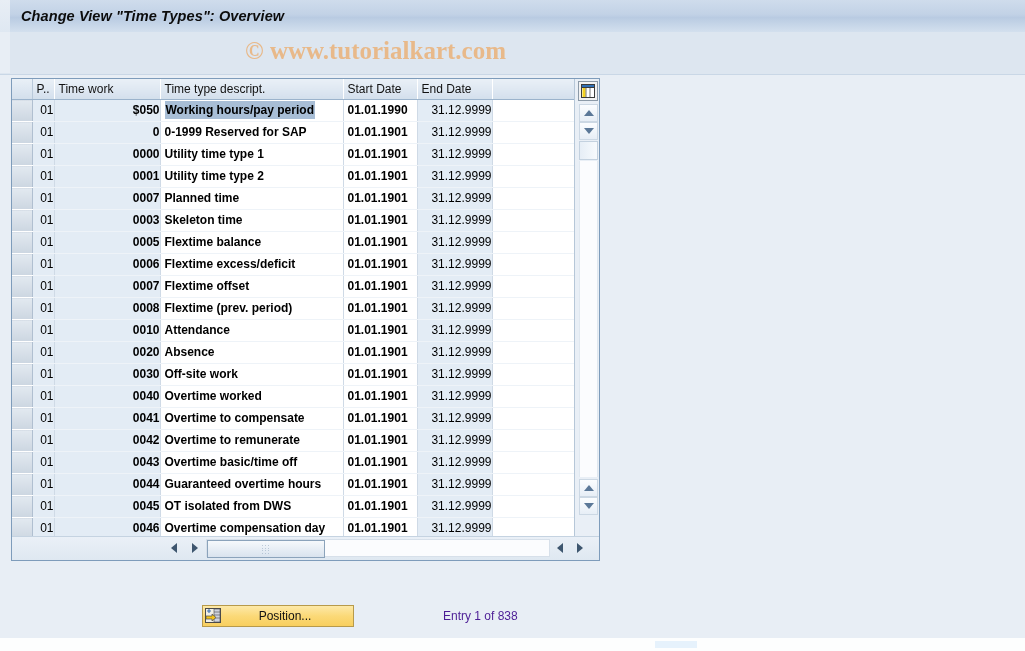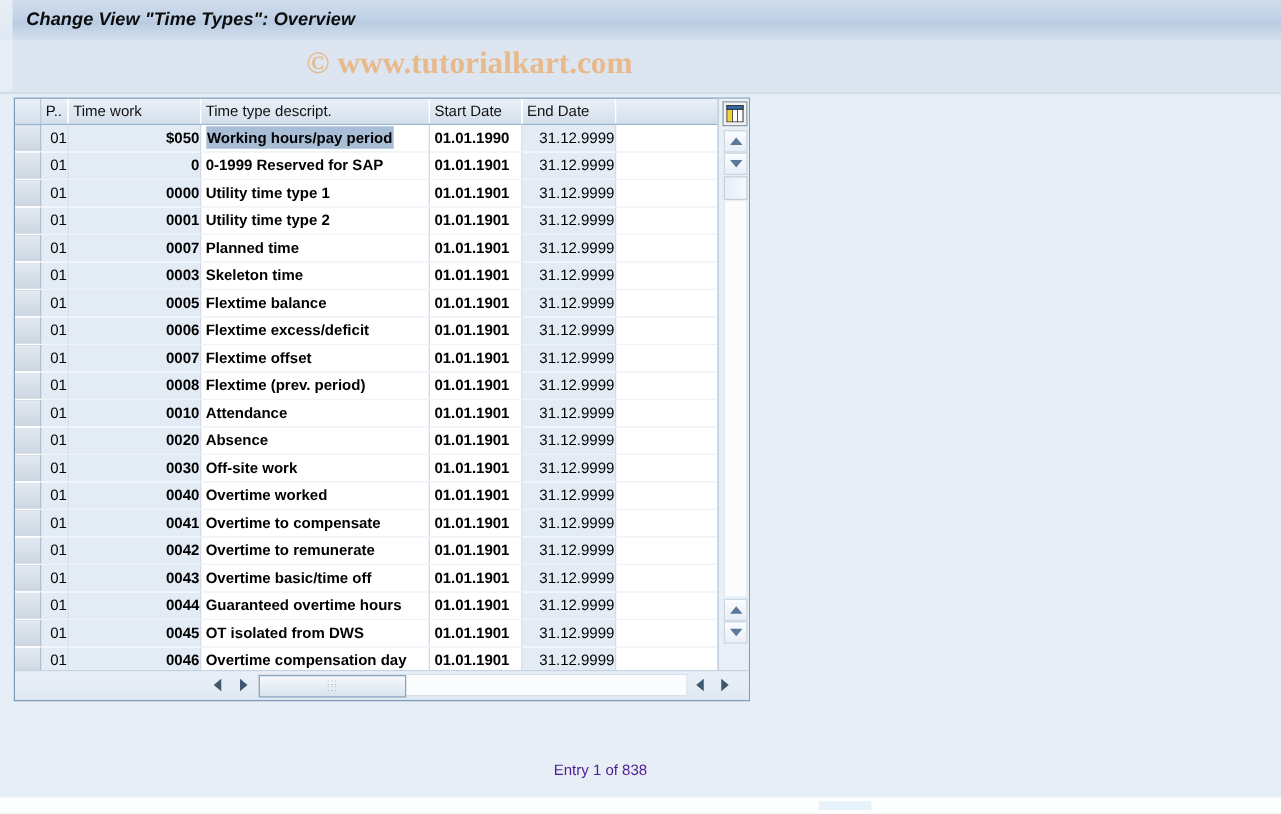--- a/index.html
+++ b/index.html
@@ -472,17 +472,29 @@
     <div class="hs-btn" id="h-l2">
       <span class="tri left"></span>
     </div>
     <div class="hs-btn" id="h-r2">
       <span class="tri right"></span>
     </div>
   </div>
 </div>
 
 <div id="footer">
+  <div id="position-btn">
+    <svg id="position-icon" viewBox="0 0 19 18">
+      <rect x="1.5" y="1.5" width="15" height="14" fill="#f2f0e4" stroke="#4a4a4a"></rect>
+      <rect x="10" y="2" width="6" height="13" fill="#cfd3dd" stroke="#4a4a4a" stroke-width="0.6"></rect>
+      <line x1="10" y1="5" x2="16" y2="5" stroke="#4a4a4a" stroke-width="0.6"></line>
+      <line x1="10" y1="8" x2="16" y2="8" stroke="#4a4a4a" stroke-width="0.6"></line>
+      <line x1="10" y1="11" x2="16" y2="11" stroke="#4a4a4a" stroke-width="0.6"></line>
+      <path d="M3 4 h4 M5 2 v4" stroke="#3e6fb0" stroke-width="1.1"></path>
+      <path d="M2 9 h6 l0 -2 l4 3.5 l-4 3.5 l0 -2 h-6 z" fill="#f2c21c" stroke="#4a4a4a" stroke-width="0.7"></path>
+    </svg>
+    <div id="position-label">Position...</div>
+  </div>
   <div id="entry-count">Entry 1 of 838</div>
 </div>
 
 <div id="bottom-strip"></div>
 <div id="bottom-artifact"></div>
 
 </body></html>

